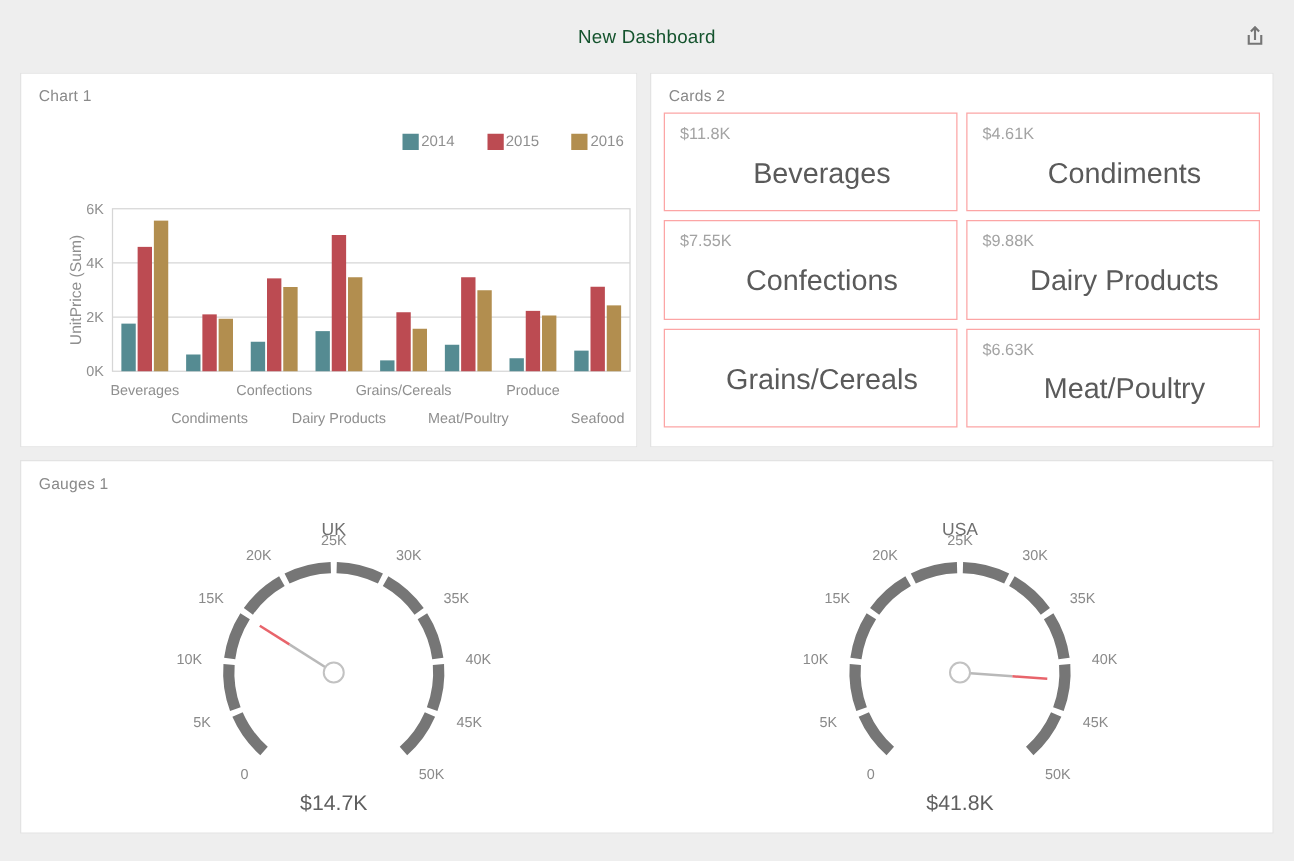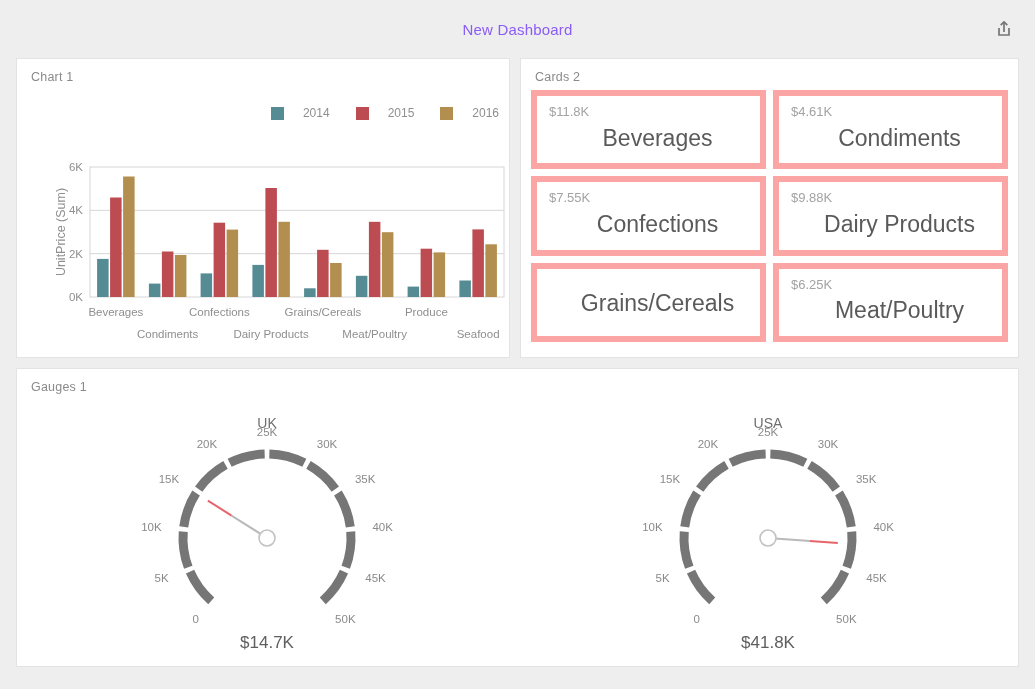--- a/index.html
+++ b/index.html
@@ -14,21 +14,21 @@
   
   #app-header {
     position: relative;
     height: 58px;
     display: flex;
     align-items: center;
     justify-content: center;
   }
   #dashboard-title {
     font-size: 15px;
-    color: #8b5cf6;
+    color: #14532d;
     letter-spacing: .2px;
   }
   #share-button {
     position: absolute;
     right: 18px; top: 50%;
     transform: translateY(-50%);
     width: 26px; height: 26px;
     display: flex; align-items: center; justify-content: center;
     cursor: pointer;
   }
@@ -59,37 +59,37 @@
   #gauges-panel { width: 1003px; height: 299px; }
 
   
   #chart-area { position: relative; width: 100%; height: 268px; }
   #chart-legend {
     position: absolute;
     top: 22px; right: 10px;
     display: flex; gap: 26px;
     align-items: center;
   }
-  .legend-item { display: flex; align-items: center; gap: 19px; }
+  .legend-item { display: flex; align-items: center; gap: 2px; }
   .legend-swatch { width: 13px; height: 13px; display:block; }
   .legend-label { font-size: 12px; color: #8f8f8f; }
 
   #chart-svg { position: absolute; left: 0; top: 0; }
 
   
   #cards-grid {
     display: grid;
     grid-template-columns: 1fr 1fr;
     grid-template-rows: 1fr 1fr 1fr;
     gap: 7px;
     padding: 6px 10px 10px 10px;
     height: 268px;
   }
   .metric-card {
-    border: 6px solid #fca5a5;
+    border: 1px solid #fca5a5;
     background: #fff;
     position: relative;
     padding: 8px 12px 6px 12px;
     display: flex;
     flex-direction: column;
     cursor: pointer;
   }
   .card-value {
     font-size: 13px;
     color: #a3a3a3;
@@ -216,21 +216,21 @@
           <div class="card-label">Confections</div>
         </div>
         <div class="metric-card">
           <div class="card-value">$9.88K</div>
           <div class="card-label">Dairy Products</div>
         </div>
         <div class="metric-card">
           <div class="card-label">Grains/Cereals</div>
         </div>
         <div class="metric-card">
-          <div class="card-value">$6.25K</div>
+          <div class="card-value">$6.63K</div>
           <div class="card-label">Meat/Poultry</div>
         </div>
       </div>
     </div>
   </div>
 
   <div class="panel-row">
     <div class="panel" id="gauges-panel">
       <div class="panel-title">Gauges 1</div>
       <div id="gauges-area">

